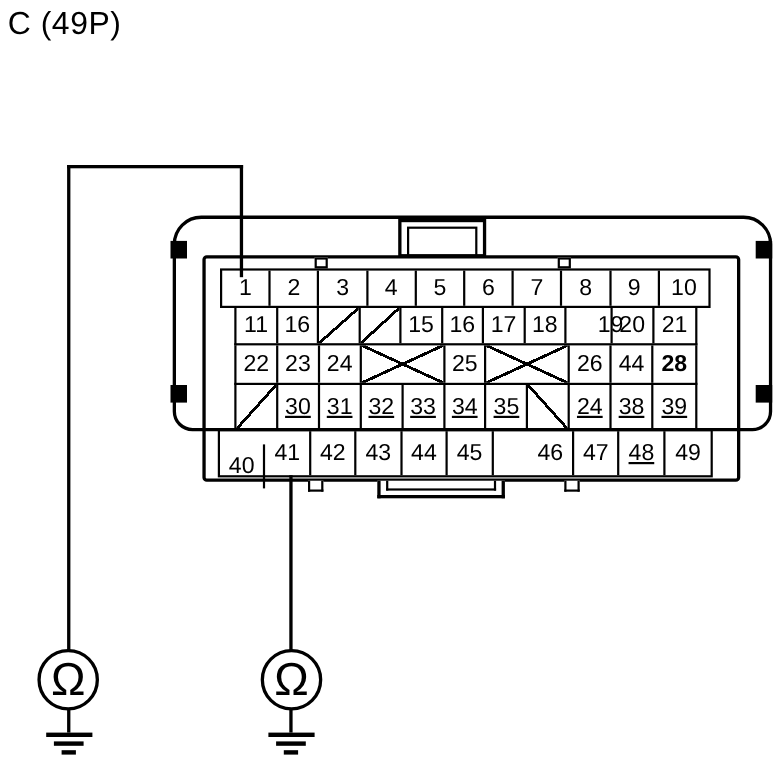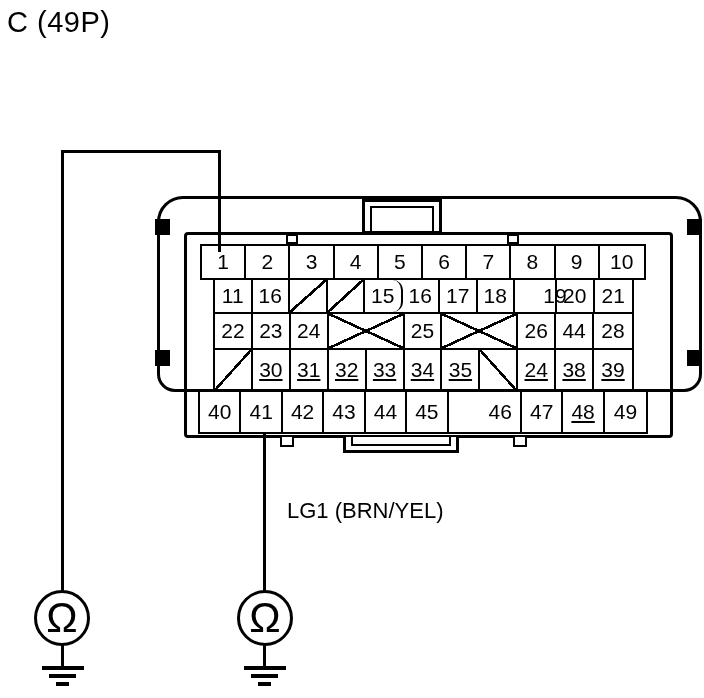--- a/index.html
+++ b/index.html
@@ -70,21 +70,20 @@
 
 <div class="canvas">
 
   <div class="title">C (49P)</div>
 
   <div class="wire w1-h"></div>
   <div class="wire w1-vl"></div>
   <div class="wire w1-vp"></div>
   <div class="wire w2-v"></div>
 
-  <div class="lbl lbl-bottom">LG1 (BRN/YEL)</div>
 
   <div class="shell-outer"></div>
   <div class="tab-top-outer"></div>
   <div class="tab-top-inner"></div>
   <div class="shell-inner"></div>
   <div class="key key-1"></div>
   <div class="key key-2"></div>
   <div class="clip clip-l1"></div>
   <div class="clip clip-l2"></div>
   <div class="clip clip-r1"></div>
@@ -105,54 +104,54 @@
         <div class="pin-cell" style="width: 10%;">7</div>
         <div class="pin-cell" style="width: 10%;">8</div>
         <div class="pin-cell" style="width: 10%;">9</div>
         <div class="pin-cell" style="width: 10%;">10</div>
       </div>
       <div class="pin-row no-top" style="left: 213px; top: 280px; width: 421px; height: 34px;">
         <div class="pin-cell" style="width: 9.09091%;">11</div>
         <div class="pin-cell" style="width: 9.09091%;">16</div>
         <div class="pin-cell cell-slash" style="width: 9.09091%;"></div>
         <div class="pin-cell cell-slash" style="width: 9.09091%;"></div>
-        <div class="pin-cell" style="width: 9.09091%; border-radius: 10px;">15</div>
+        <div class="pin-cell" style="width: 9.09091%;">15</div>
         <div class="pin-cell" style="width: 9.09091%;">16</div>
         <div class="pin-cell" style="width: 9.09091%;">17</div>
         <div class="pin-cell" style="width: 9.09091%;">18</div>
         <div class="pin-cell" style="width: 9.09091%; padding-left: 40px;">19</div>
         <div class="pin-cell" style="width: 9.09091%;">20</div>
         <div class="pin-cell" style="width: 9.09091%;">21</div>
       </div>
       <div class="pin-row no-top" style="left: 213px; top: 314px; width: 421px; height: 36px;">
         <div class="pin-cell" style="width: 9.09091%;">22</div>
         <div class="pin-cell" style="width: 9.09091%;">23</div>
         <div class="pin-cell" style="width: 9.09091%;">24</div>
         <div class="pin-cell cell-x" style="width: 18.1818%;"></div>
         <div class="pin-cell" style="width: 9.09091%;">25</div>
         <div class="pin-cell cell-x" style="width: 18.1818%;"></div>
         <div class="pin-cell" style="width: 9.09091%;">26</div>
         <div class="pin-cell" style="width: 9.09091%;">44</div>
-        <div class="pin-cell" style="width: 9.09091%;">28</div>
+        <div class="pin-cell" style="width: 9.09091%; font-weight: bold;">28</div>
       </div>
       <div class="pin-row no-top no-bottom" style="left: 213px; top: 350px; width: 421px; height: 40px;">
         <div class="pin-cell cell-slash" style="width: 9.09091%;"></div>
         <div class="pin-cell" style="width: 9.09091%;">30</div>
         <div class="pin-cell" style="width: 9.09091%;">31</div>
         <div class="pin-cell" style="width: 9.09091%;">32</div>
         <div class="pin-cell" style="width: 9.09091%;">33</div>
         <div class="pin-cell" style="width: 9.09091%;">34</div>
         <div class="pin-cell" style="width: 9.09091%;">35</div>
         <div class="pin-cell cell-backslash" style="width: 9.09091%;"></div>
         <div class="pin-cell" style="width: 9.09091%;">24</div>
         <div class="pin-cell" style="width: 9.09091%;">38</div>
         <div class="pin-cell" style="width: 9.09091%;">39</div>
       </div>
       <div class="pin-row " style="left: 198px; top: 390px; width: 450px; height: 44px;">
-        <div class="pin-cell" style="width: 10%;">40</div>
+        <div class="pin-cell" style="width: 10%; margin-top: 12px;">40</div>
         <div class="pin-cell" style="width: 10%;">41</div>
         <div class="pin-cell" style="width: 10%; text-align: center;">42</div>
         <div class="pin-cell" style="width: 10%;">43</div>
         <div class="pin-cell" style="width: 10%;">44</div>
         <div class="pin-cell" style="width: 10%;">45</div>
         <div class="pin-cell" style="width: 10%; margin-left: 32px;">46</div>
         <div class="pin-cell" style="width: 10%;">47</div>
         <div class="pin-cell" style="width: 10%; text-decoration: underline;">48</div>
         <div class="pin-cell" style="width: 10%;">49</div>
       </div>

